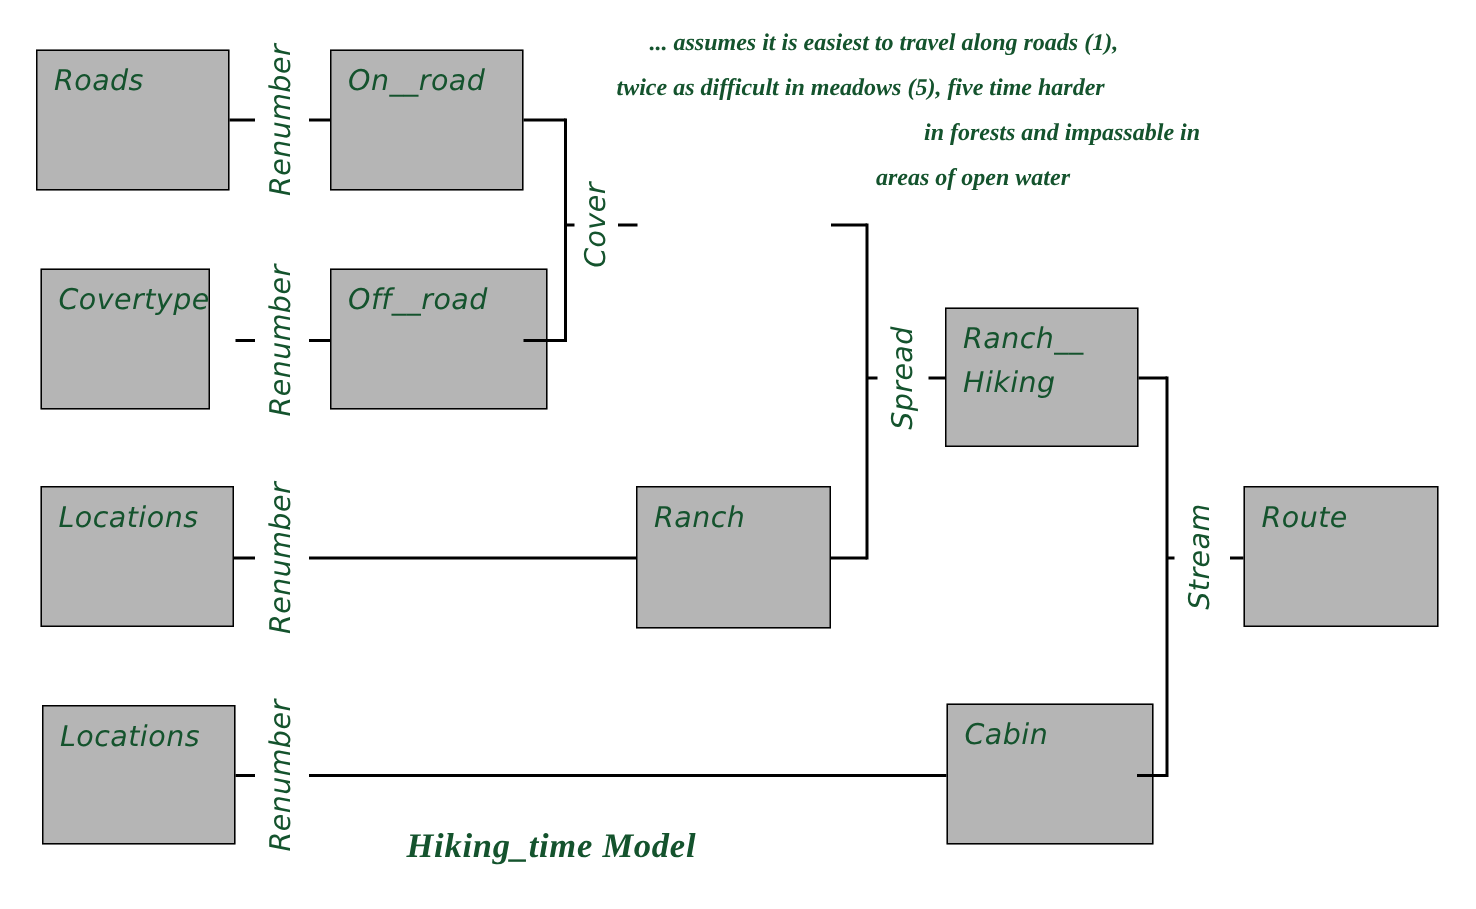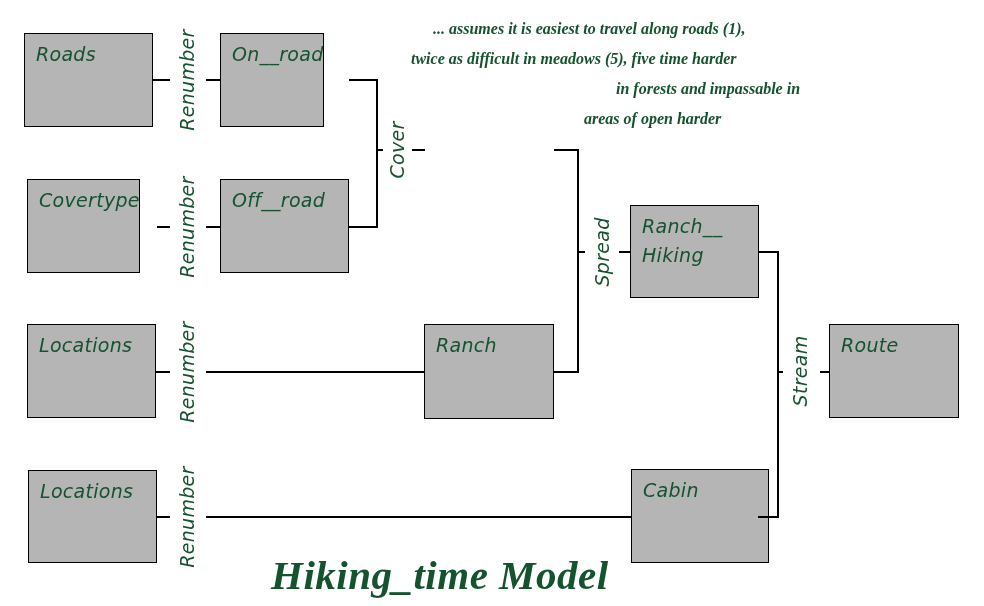--- a/index.html
+++ b/index.html
@@ -25,38 +25,38 @@
     font-family:"DejaVu Sans",sans-serif;font-style:italic;font-size:19px;
     letter-spacing:.3px;white-space:nowrap;
   }
   .anno-line{
     position:absolute;font-family:"Liberation Serif",serif;
     font-weight:bold;font-style:italic;font-size:16px;white-space:nowrap;
   }
   .diagram-title{
     position:absolute;left:271px;top:551px;
     font-family:"Liberation Serif",serif;font-weight:bold;font-style:italic;
-    font-size:41px;white-space:nowrap;letter-spacing:.5px;
+    font-size:23px;white-space:nowrap;letter-spacing:.5px;
   }
 </style>
 </head>
 <body>
 
 <div id="canvas">
 
   <div class="box" style="left:24px;top:33px;width:129px;height:94px">
     <span class="box-label">Roads</span>
   </div>
-  <div class="box" style="left:220px;top:33px;width:104px;height:94px">
+  <div class="box" style="left:220px;top:33px;width:129px;height:94px">
     <span class="box-label">On__road</span>
   </div>
   <div class="box" style="left:27px;top:179px;width:113px;height:94px">
     <span class="box-label">Covertype</span>
   </div>
-  <div class="box" style="left:220px;top:179px;width:129px;height:94px">
+  <div class="box" style="left:220px;top:179px;width:145px;height:94px">
     <span class="box-label">Off__road</span>
   </div>
   <div class="box" style="left:424px;top:324px;width:130px;height:95px">
     <span class="box-label">Ranch</span>
   </div>
   <div class="box" style="left:630px;top:205px;width:129px;height:93px">
     <span class="box-label">
         <span style="display:block">Ranch__</span>
         <span style="display:block">Hiking</span>
       </span>
@@ -104,18 +104,18 @@
   <div class="op-label" style="left:132px;top:359px">Renumber</div>
   <div class="op-label" style="left:132px;top:504px">Renumber</div>
   <div class="op-label" style="left:342px;top:137px">Cover</div>
   <div class="op-label" style="left:547px;top:239px">Spread</div>
   <div class="op-label" style="left:745px;top:358px">Stream</div>
 
   <div>
     <div class="anno-line" style="left:433px;top:20px">... assumes it is easiest to travel along roads (1),</div>
     <div class="anno-line" style="left:411px;top:50px">twice as difficult in meadows (5), five time harder</div>
     <div class="anno-line" style="left:616px;top:80px">in forests and impassable in</div>
-    <div class="anno-line" style="left:584px;top:110px">areas of open harder</div>
+    <div class="anno-line" style="left:584px;top:110px">areas of open water</div>
   </div>
 
   <div class="diagram-title">Hiking_time Model</div>
 
 </div>
 
 </body></html>

